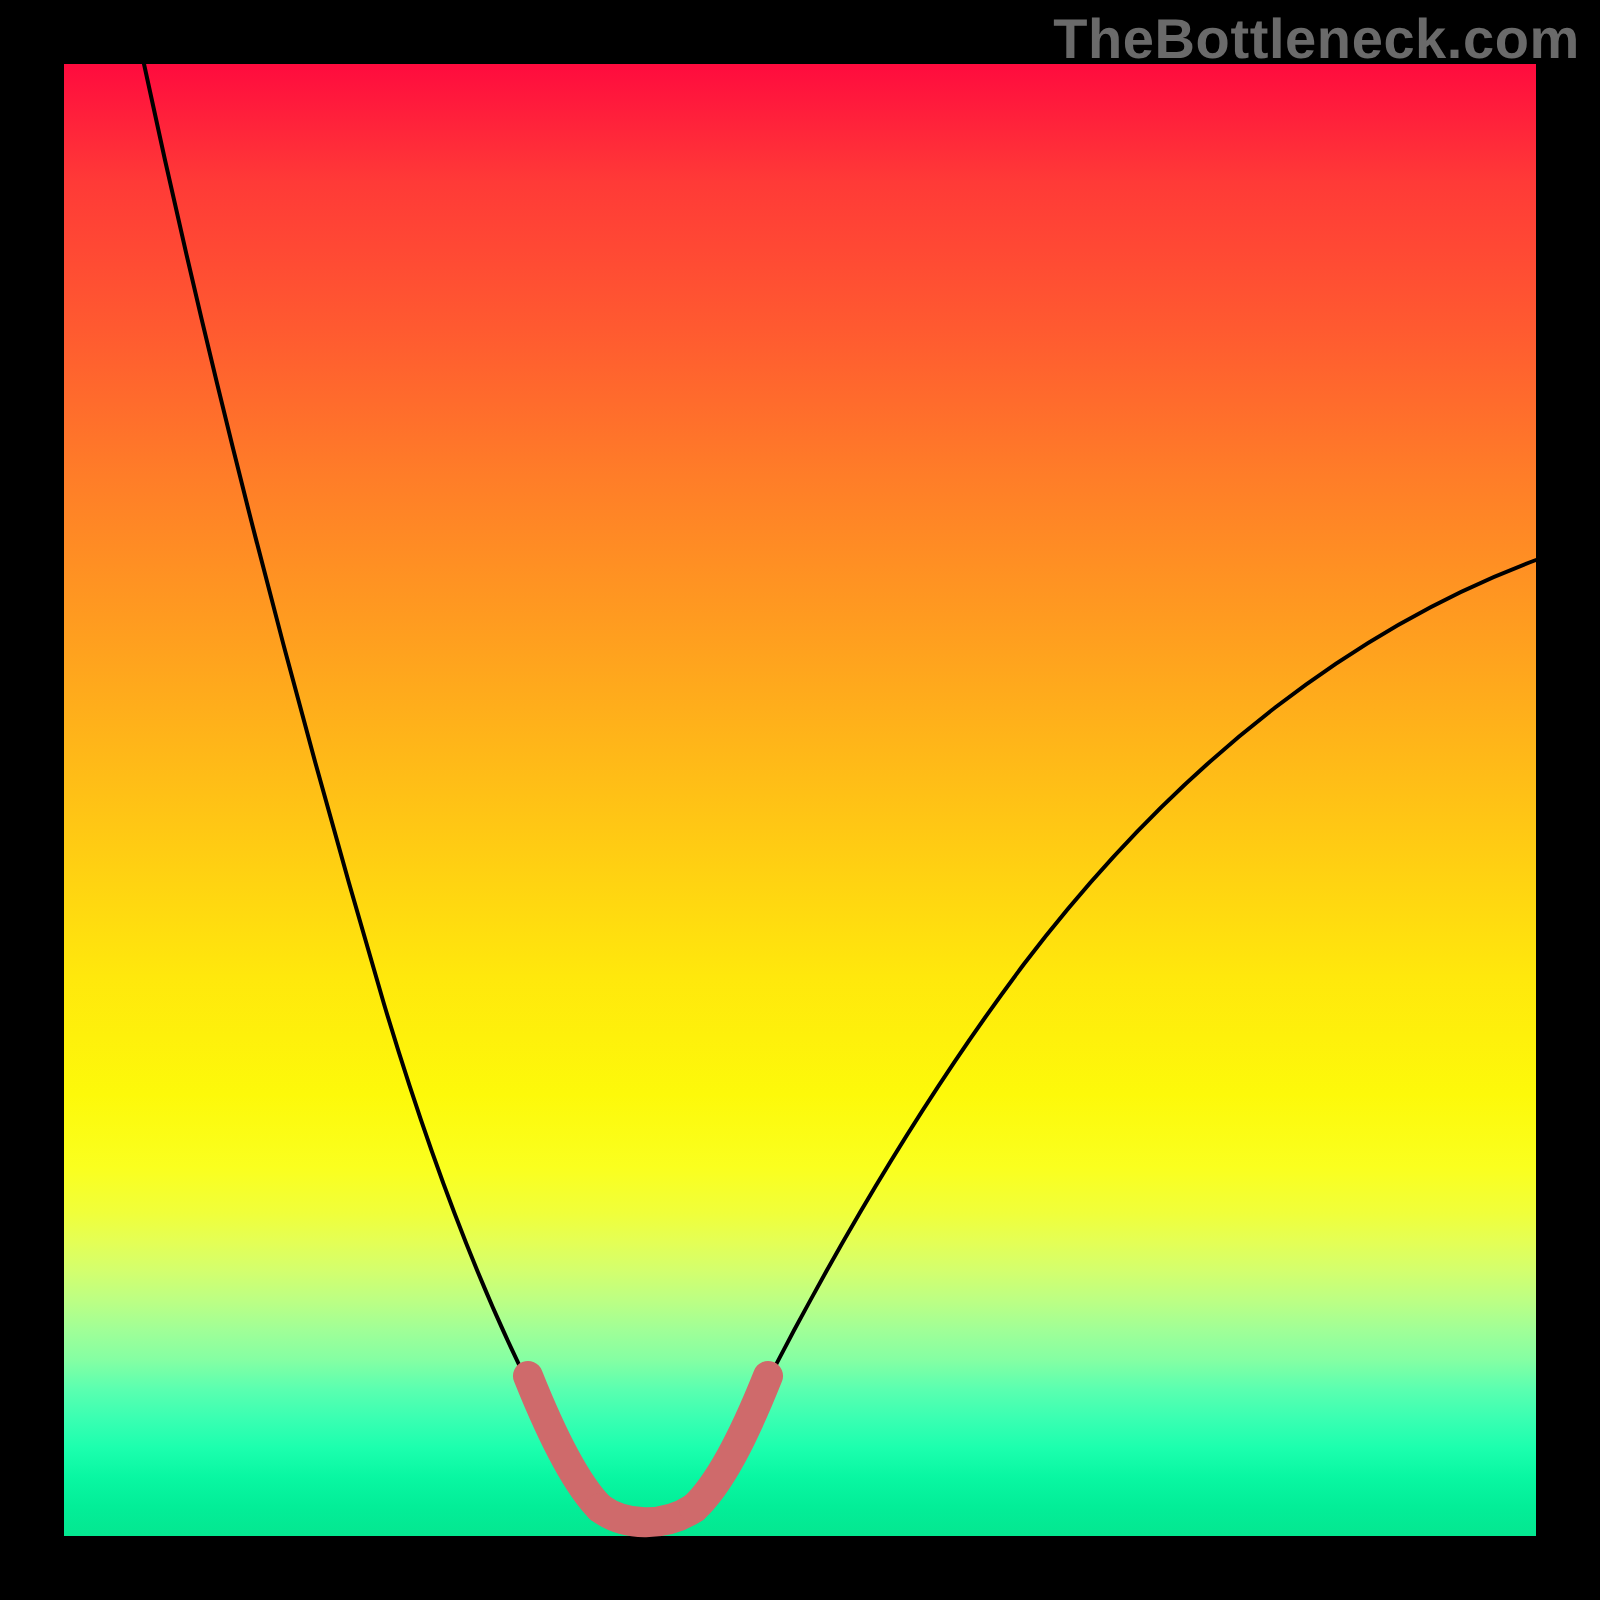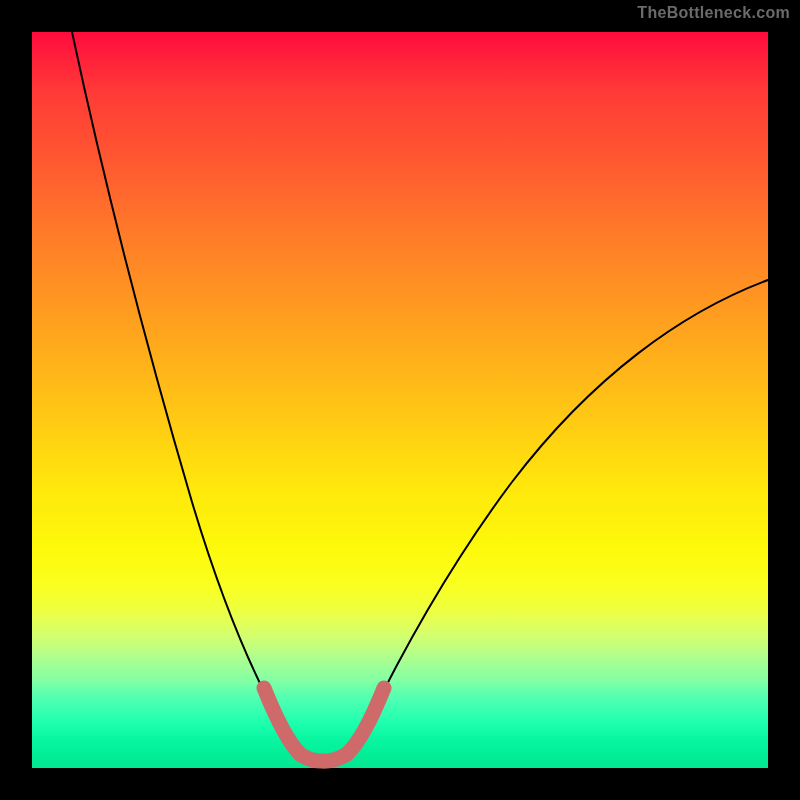--- a/index.html
+++ b/index.html
@@ -14,21 +14,21 @@
     position: relative;
     width: 800px;
     height: 800px;
     background: #000;
   }
   .watermark {
     position: absolute;
     top: 4px;
     right: 10px;
     font-family: Arial, Helvetica, sans-serif;
-    font-size: 16px;
+    font-size: 28px;
     font-weight: 600;
     color: #6a6a6a;
     letter-spacing: 0.3px;
     user-select: none;
   }
   .plot {
     position: absolute;
     left: 32px;
     top: 32px;
     width: 736px;

